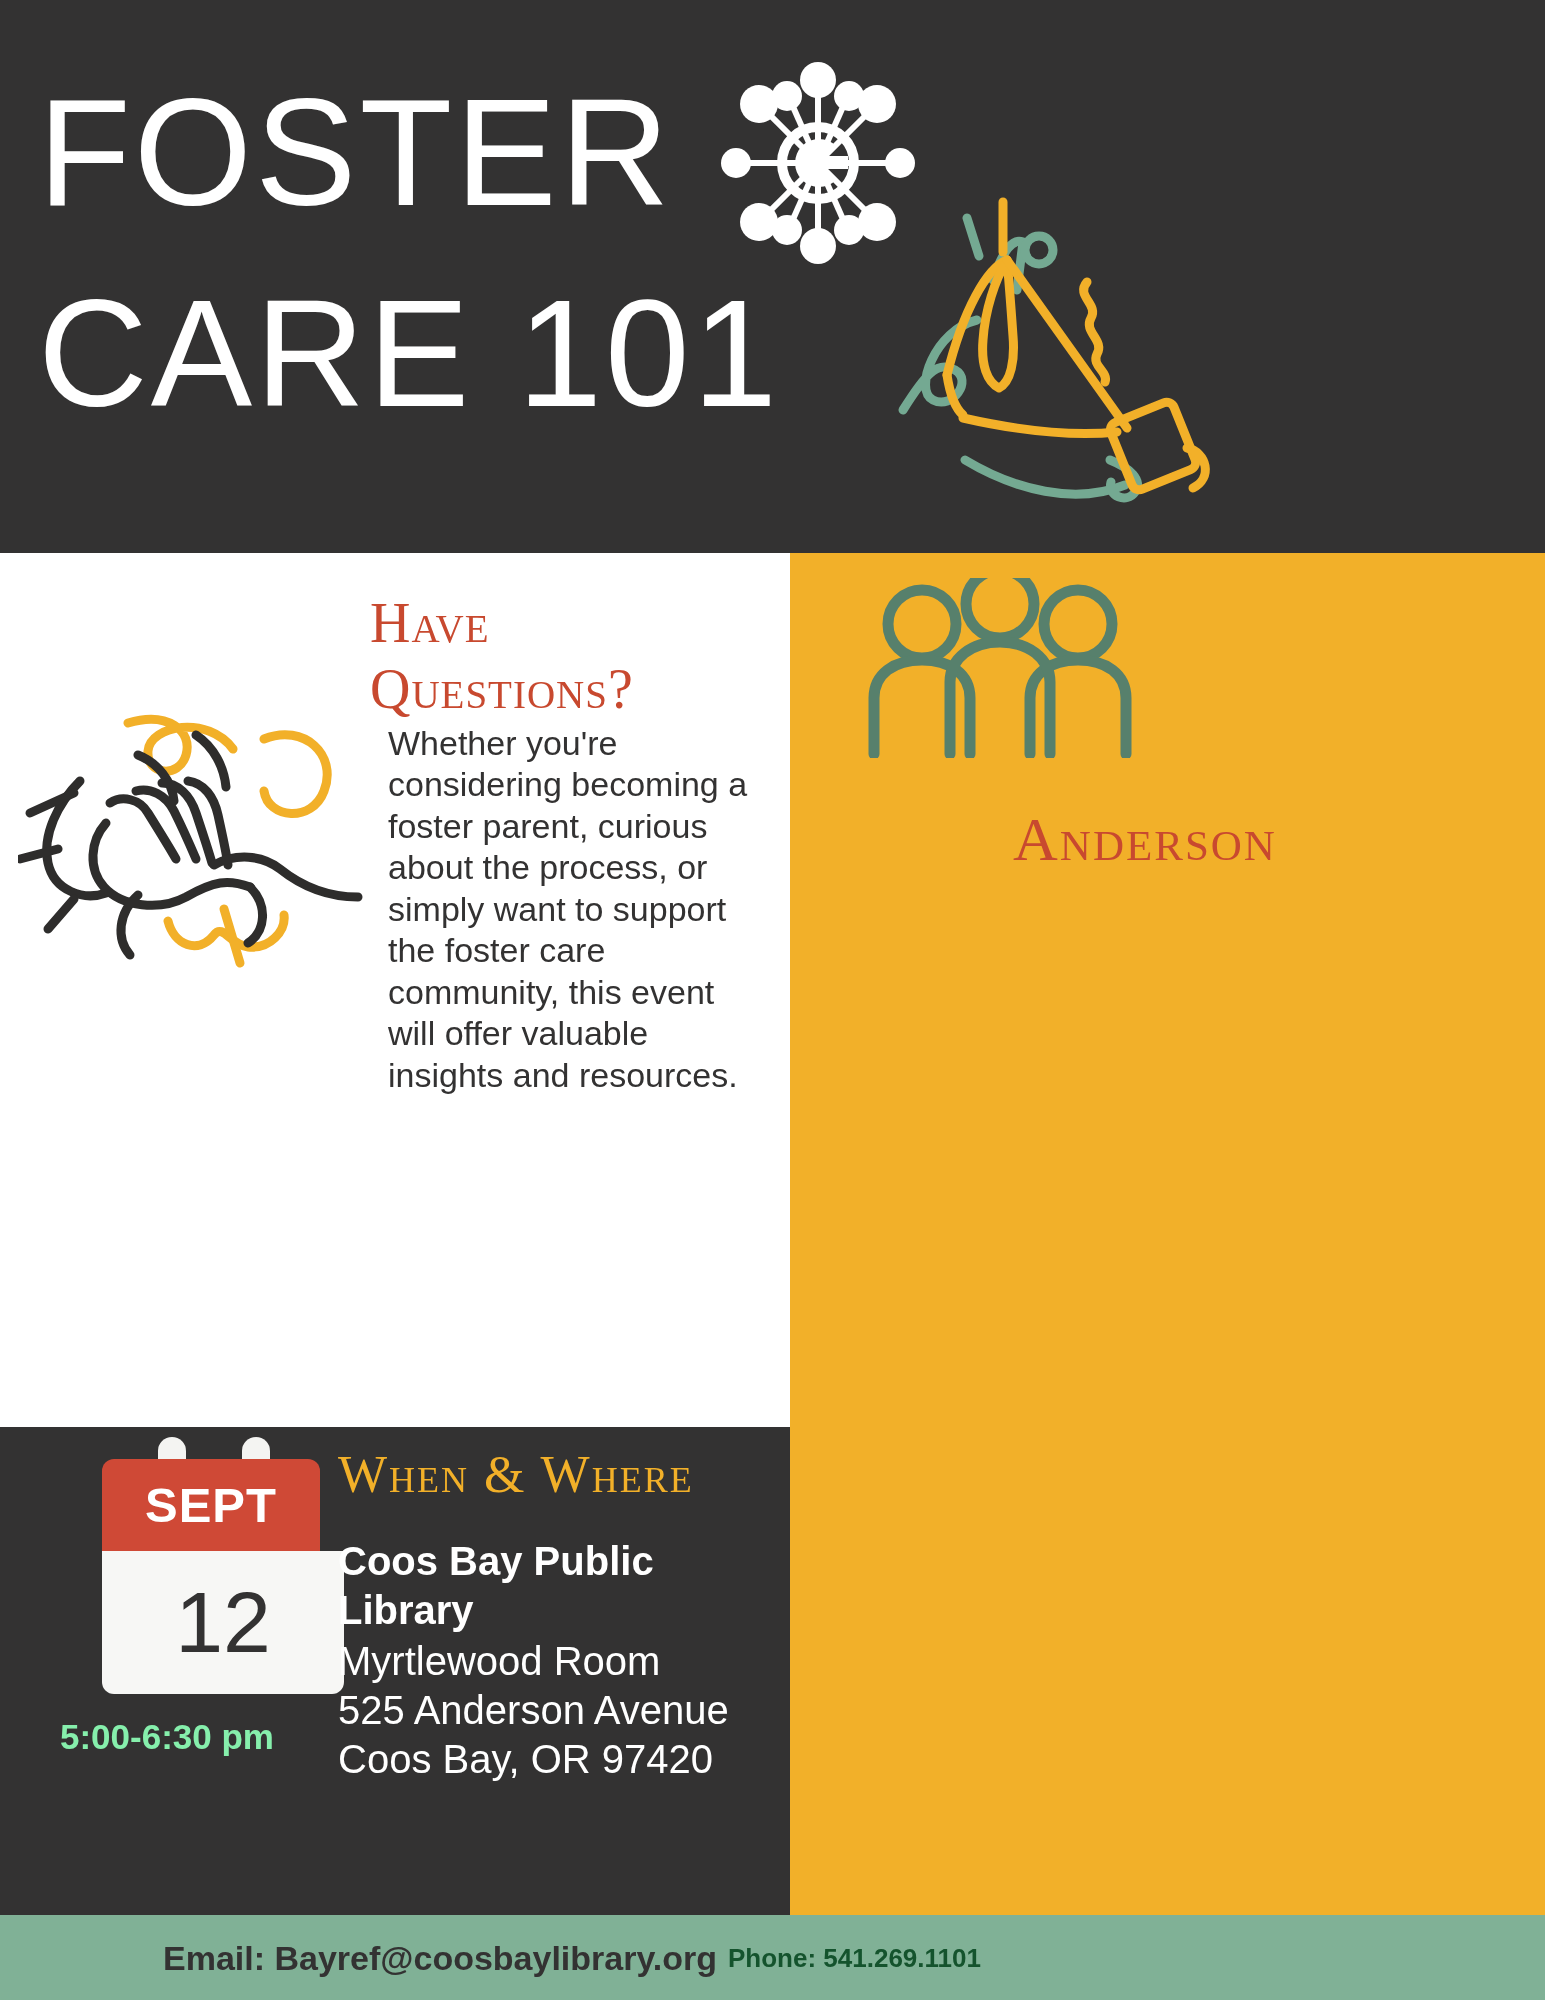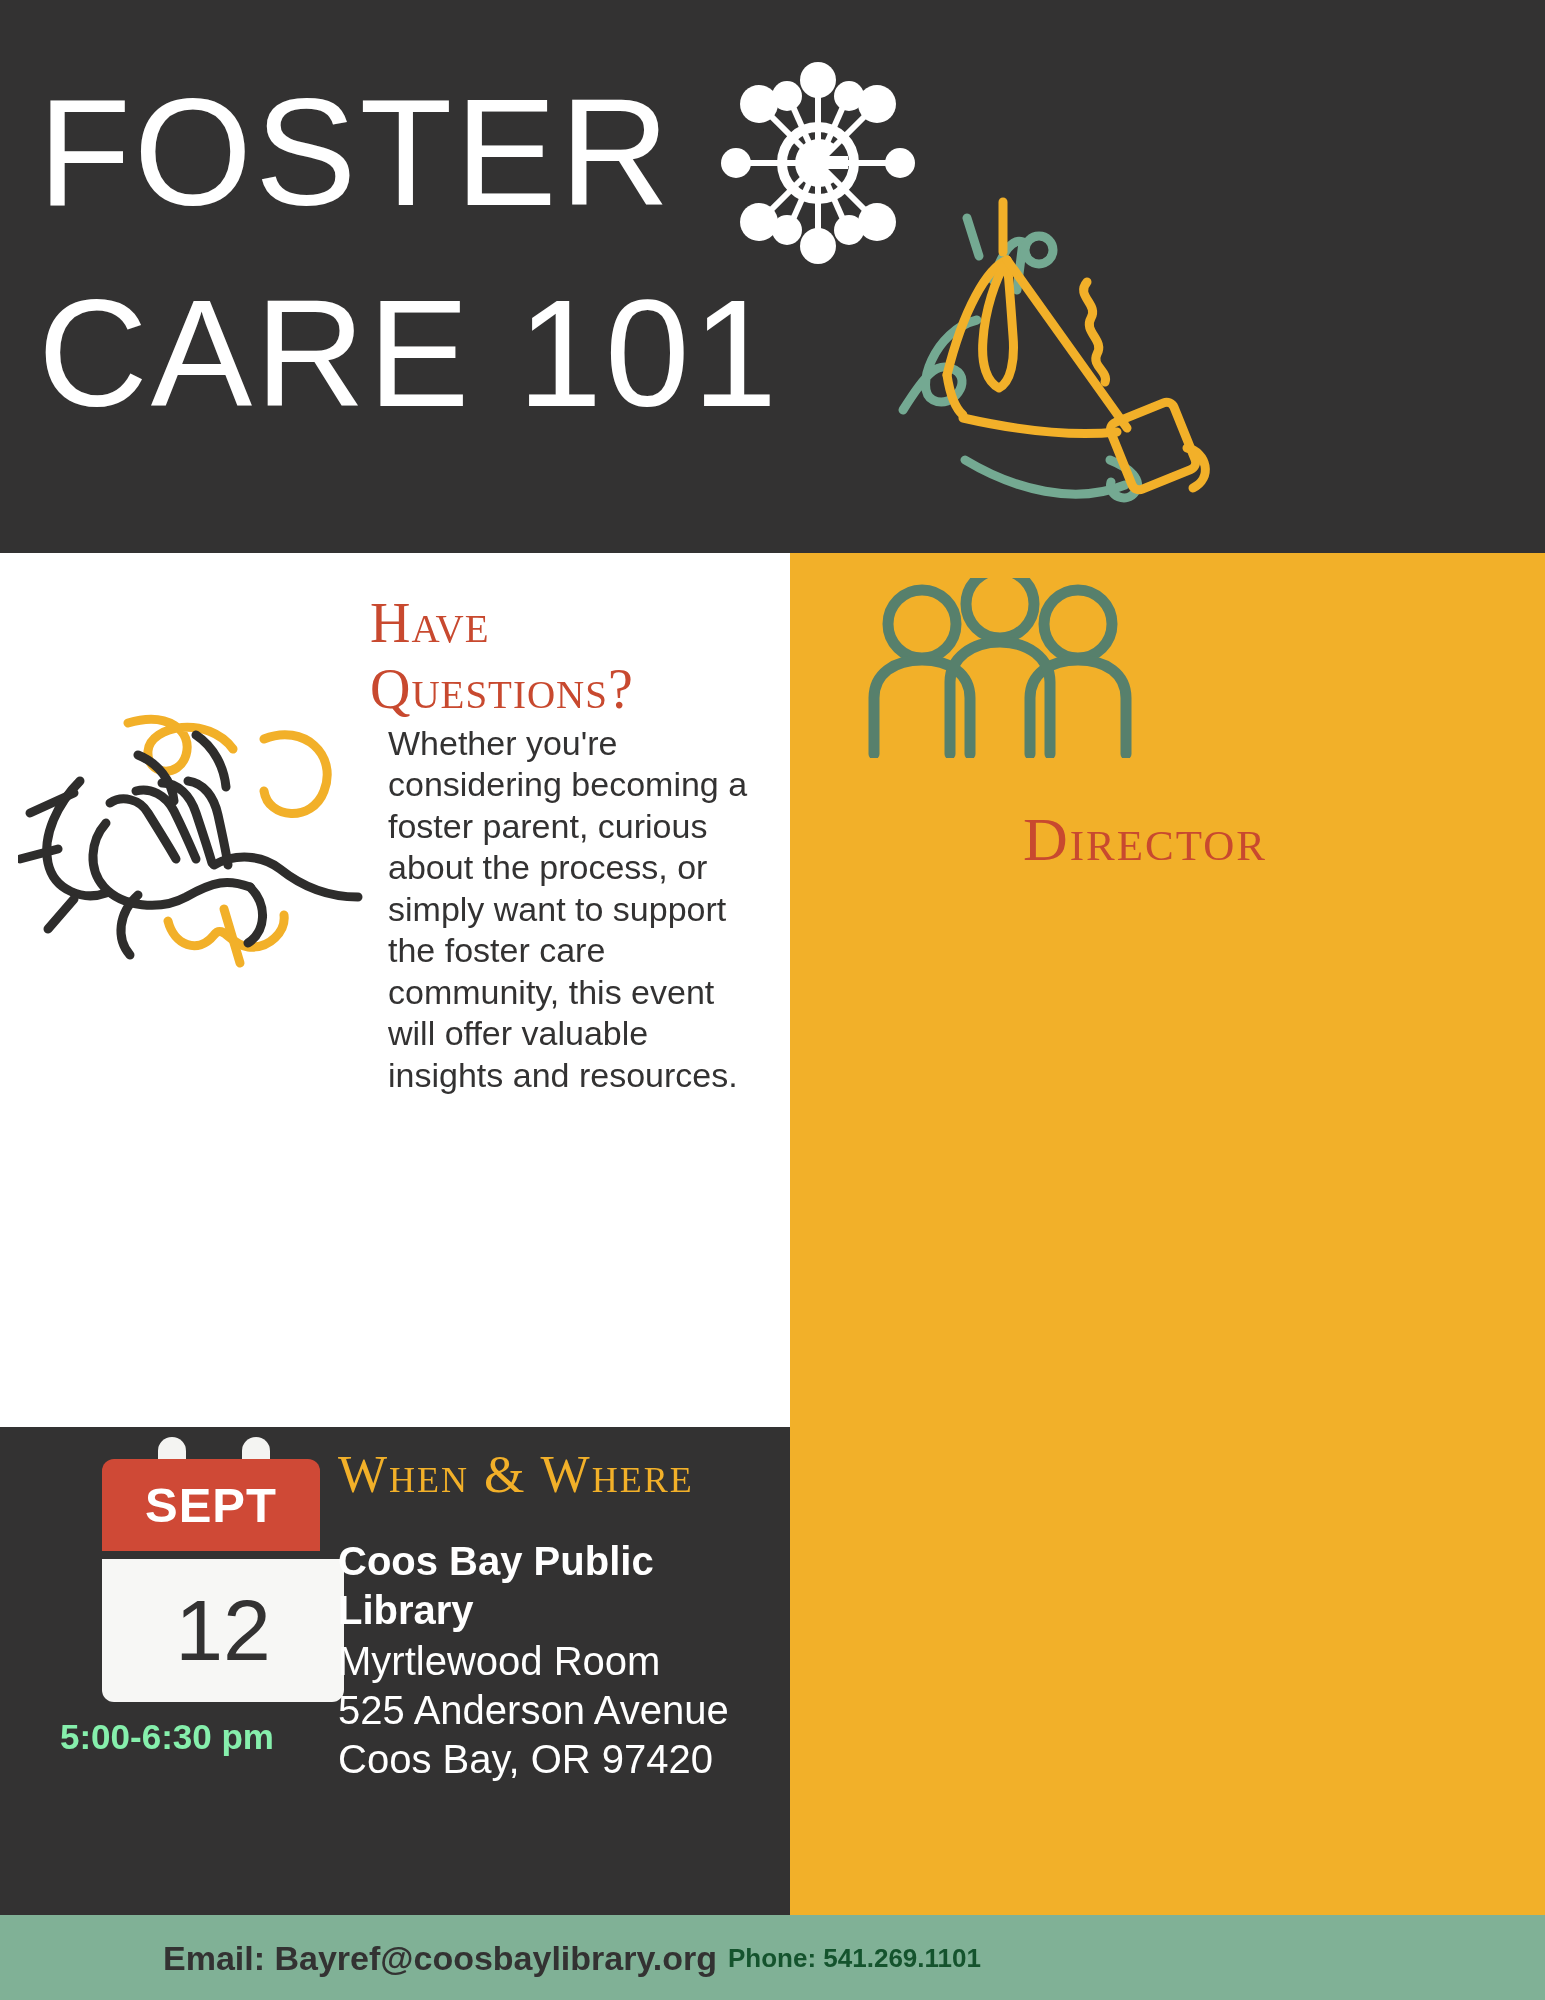--- a/index.html
+++ b/index.html
@@ -104,21 +104,21 @@
   .cal-ring.r1{left:56px;}
   .cal-ring.r2{left:140px;}
   .cal-top{
     position:absolute;left:0;top:0;width:218px;height:92px;
     background:#cf4936;border-radius:12px 12px 0 0;
     color:#ffffff;font-size:49px;font-weight:bold;
     display:flex;align-items:center;justify-content:center;
     letter-spacing:1px;
   }
   .cal-bot{
-    position:absolute;left:0;top:100px;width:242px;height:143px;
+    position:absolute;left:0;top:92px;width:242px;height:143px;
     background:#f7f7f5;border-radius:0 0 12px 12px;
     color:#333232;font-size:86px;font-weight:400;
     display:flex;align-items:center;justify-content:center;
   }
   .time{
     position:absolute;left:60px;top:290px;width:340px;
     color:#86efac;font-size:35px;font-weight:bold;
   }
   .when-head{
     position:absolute;left:338px;top:22px;width:420px;
@@ -272,21 +272,21 @@
       <g fill="none" stroke="#57806c" stroke-width="11" stroke-linecap="round">
         <circle cx="62" cy="46" r="34"></circle>
         <path d="M14 176 L14 120 C14 96, 34 82, 62 82 C 90 82, 110 96, 110 120 L110 176"></path>
         <circle cx="218" cy="46" r="34"></circle>
         <path d="M170 176 L170 120 C170 96, 190 82, 218 82 C 246 82, 266 96, 266 120 L266 176"></path>
         <circle cx="140" cy="26" r="34"></circle>
         <path d="M90 176 L90 104 C90 80, 112 64, 140 64 C 168 64, 190 80, 190 104 L190 176"></path>
       </g>
     </svg>
 
-    <div class="speakers-head">Director</div>
+    <div class="speakers-head">Anderson</div>
 
 
   </div>
 
   <div class="dark-panel">
 
     <div class="cal">
       <div class="cal-ring r1"></div>
       <div class="cal-ring r2"></div>
       <div class="cal-top">SEPT</div>

